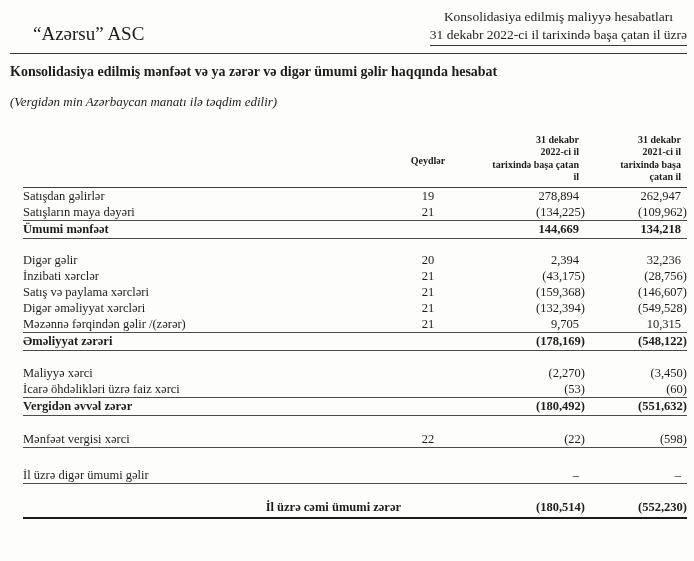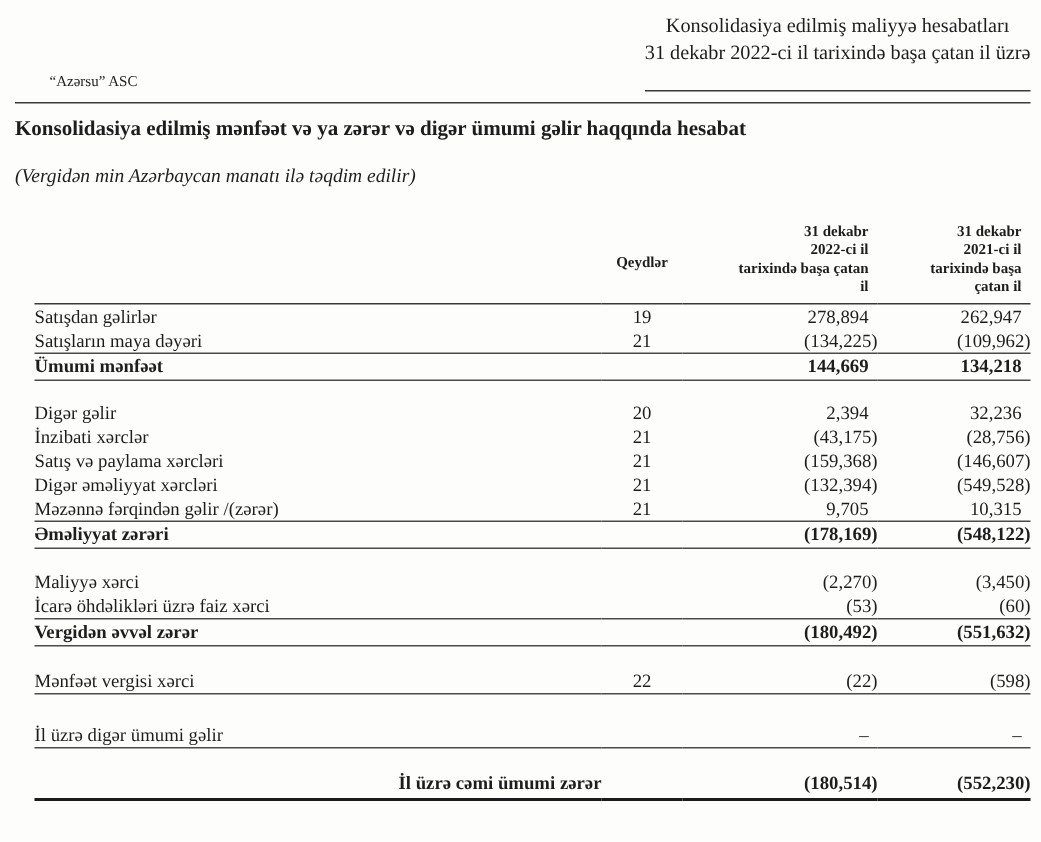--- a/index.html
+++ b/index.html
@@ -18,30 +18,30 @@
     padding: 8px 7px 0 10px;
     overflow: hidden;
   }
   
   .doc-header {
     display: flex;
     justify-content: space-between;
     align-items: flex-end;
   }
   .company {
-    font-size: 10px;
+    font-size: 19px;
     margin-left: 23px;
     padding-bottom: 1px;
   }
   .report-ref {
     text-align: center;
     font-size: 13.5px;
     line-height: 1.32;
     border-bottom: 1.5px solid #3a3a3a;
-    padding-bottom: 16px;
+    padding-bottom: 1px;
   }
   .header-rule {
     border-bottom: 1.5px solid #3a3a3a;
     margin-top: 7px;
   }
   
   .title {
     font-size: 14px;
     font-weight: bold;
     margin: 10px 0 0 0;

